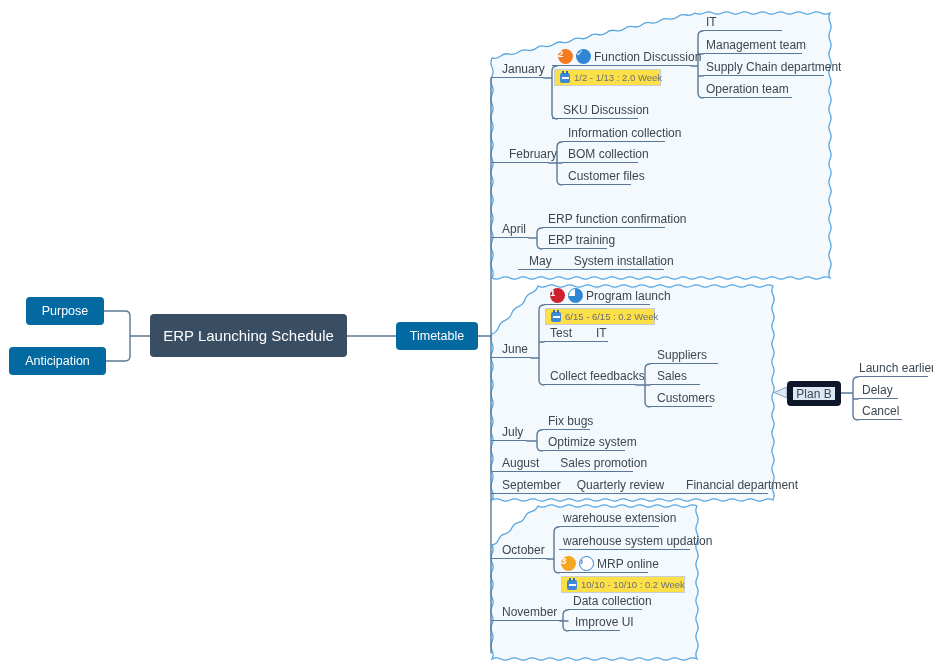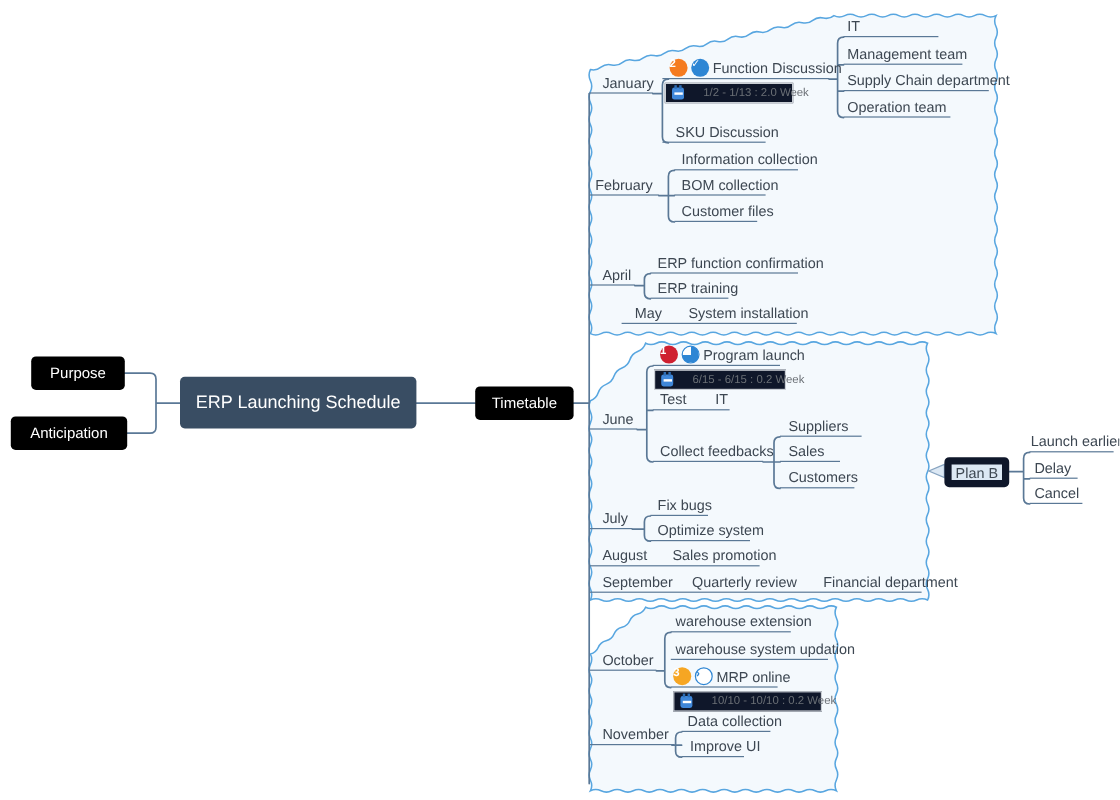--- a/index.html
+++ b/index.html
@@ -2,21 +2,21 @@
 <html><head>
 <meta charset="utf-8">
 <style>
   html,body{margin:0;padding:0;background:#ffffff;}
   #canvas{position:relative;width:933px;height:667px;background:#ffffff;overflow:hidden;
           font-family:"Liberation Sans",sans-serif;}
   #lines{position:absolute;left:0;top:0;width:933px;height:667px;}
 
   .box{position:absolute;display:flex;align-items:center;justify-content:center;
        border-radius:4px;white-space:nowrap;box-sizing:border-box;}
-  .box.blue{background:#000000;color:#ffffff;font-size:12.5px;}
+  .box.blue{background:#0369a1;color:#ffffff;font-size:12.5px;}
   .box.dark{background:#394d63;color:#ffffff;font-size:15px;}
   .box.planb{background:#dce8f4;border:6px solid #0f172a;color:#3d4752;font-size:12px;}
 
   .topic{position:absolute;box-sizing:border-box;height:17px;
          border-bottom:1.5px solid #5a7896;display:flex;align-items:center;
          font-size:12px;color:#3d4752;white-space:nowrap;overflow:visible;}
   .topic.iconrow{height:18px;gap:3px;}
   .topic span{display:inline-block;}
 
   .badge{width:15px;height:15px;border-radius:50%;color:#fff;font-size:9.5px;font-weight:bold;
@@ -26,21 +26,21 @@
   .badge.amber{background:#f6a623;}
   .icircle{width:15px;height:15px;border-radius:50%;background:#2e86d4;color:#fff;font-size:9px;
            display:flex;align-items:center;justify-content:center;flex:0 0 auto;line-height:1;}
   .pie{width:15px;height:15px;border-radius:50%;box-sizing:border-box;border:1px solid #2e86d4;
        background:conic-gradient(#2e86d4 0 270deg,#ffffff 270deg 360deg);flex:0 0 auto;}
   .ocircle{width:15px;height:15px;border-radius:50%;background:#fff;border:1.5px solid #2e86d4;
            color:#2e86d4;box-sizing:border-box;display:flex;align-items:center;justify-content:center;
            font-size:10px;font-weight:bold;flex:0 0 auto;line-height:1;}
 
   .datebox{position:absolute;box-sizing:border-box;height:17px;border:1px solid #c9ced4;
-           background:#0f172a;display:flex;align-items:center;gap:16px;padding:0 5px;
+           background:#fde047;display:flex;align-items:center;gap:4px;padding:0 5px;
            font-size:9.5px;color:#6a6f75;white-space:nowrap;}
   .cal{width:10px;height:10px;border-radius:2px;background:#3f87d9;position:relative;flex:0 0 auto;}
   .cal::before{content:"";position:absolute;left:1.5px;right:1.5px;top:4.5px;height:1.5px;background:#fff;}
   .cal::after{content:"";position:absolute;top:-2px;left:2px;width:2px;height:3px;background:#2e6eb5;
               box-shadow:4px 0 0 #2e6eb5;}
 </style>
 </head>
 <body>
 
 <div id="canvas">
@@ -107,21 +107,21 @@
   <div class="topic" style="left:703px;top:37px;width:99px;padding-left:3px;">
     <span>Management team</span>
     </div>
   <div class="topic" style="left:703px;top:59px;width:121px;padding-left:3px;">
     <span>Supply Chain department</span>
     </div>
   <div class="topic" style="left:703px;top:81px;width:89px;padding-left:3px;">
     <span>Operation team</span>
     </div>
 
-  <div class="topic" style="left:491px;top:146px;width:58px;padding-left:5px;">
+  <div class="topic" style="left:491px;top:146px;width:58px;padding-left:18px;">
     <span>February</span>
     </div>
   <div class="topic" style="left:562px;top:125px;width:103px;padding-left:6px;">
     <span>Information collection</span>
     </div>
   <div class="topic" style="left:562px;top:146px;width:76px;padding-left:6px;">
     <span>BOM collection</span>
     </div>
   <div class="topic" style="left:562px;top:168px;width:69px;padding-left:6px;">
     <span>Customer files</span>

